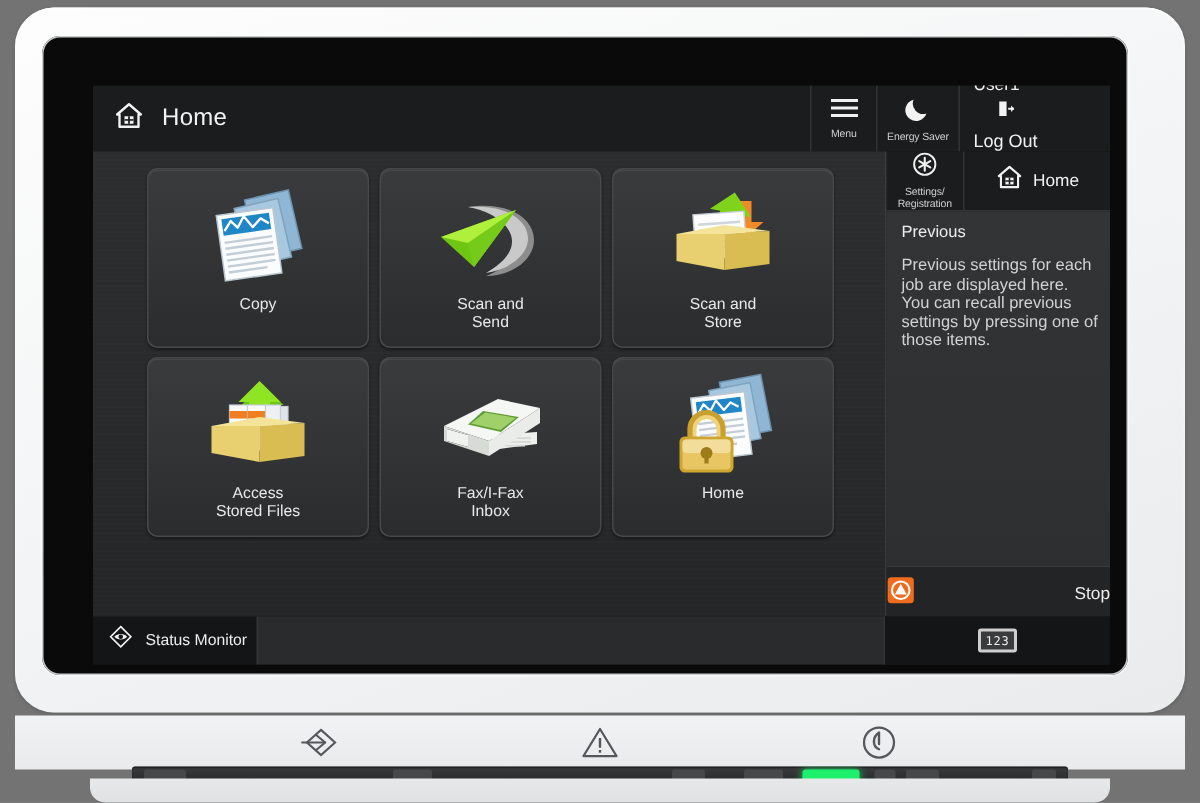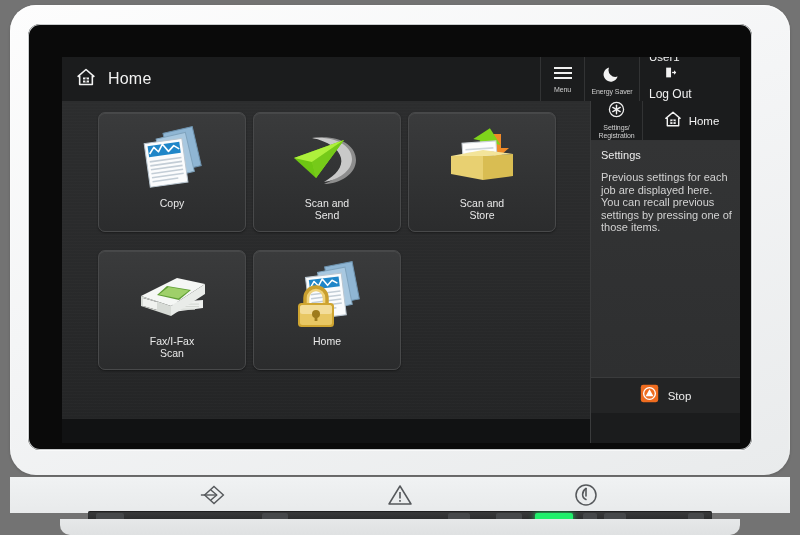--- a/index.html
+++ b/index.html
@@ -63,21 +63,21 @@
   
   .main-pane {
     position:absolute; left:0; top:44px; width:528px; height:318px;
     background:
       repeating-linear-gradient(0deg, rgba(255,255,255,.012) 0 1px, transparent 1px 3px),
       linear-gradient(180deg,#2c2d2e 0%,#292a2b 55%,#242526 100%);
   }
   .tiles {
     position:absolute; left:36px; top:11px;
     display:grid; grid-template-columns:repeat(3,148px); grid-template-rows:repeat(2,120px);
-    gap:18px 7px;
+    gap:6px 7px;
   }
   .tile {
     background:linear-gradient(180deg,#3a3b3c 0%,#333435 48%,#2b2c2d 100%);
     border-radius:7px;
     border:1px solid #48494a;
     box-shadow:inset 0 1px 0 rgba(255,255,255,.07), 0 1px 2px rgba(0,0,0,.4);
     display:flex; flex-direction:column; align-items:center; justify-content:flex-start;
     padding-top:9px; cursor:pointer;
   }
   .tile-art { height:74px; width:100%; display:flex; align-items:center; justify-content:center; }
@@ -102,21 +102,21 @@
   .side-settings { width:52px; flex:none; border-right:1px solid #323334; }
   .side-home { flex:1; flex-direction:row; gap:7px; }
   .side-home-label { font-size:11.5px; color:#f2f2f2; }
   .timeline {
     padding:8px 8px 0 10px; height:236px;
     background:linear-gradient(180deg,#333435 0%,#2e2f30 100%);
   }
   .tl-title { color:#ededed; font-size:11px; margin-bottom:10px; }
   .tl-body { color:#d2d2d2; font-size:11px; line-height:12.6px; }
   .stop-row {
-    height:36px; display:flex; align-items:center; justify-content:center; gap:9px;
+    height:36px; display:flex; align-items:center; justify-content:space-between; gap:9px;
     background:#232425; border-top:1px solid #3a3b3c; cursor:pointer;
   }
   .stop-label { color:#ededed; font-size:11.5px; }
   .status-strip {
     position:absolute; left:62px; top:411px; width:678px; height:32px;
     background:#141516; display:flex; align-items:stretch;
   }
   .sm-btn {
     width:110px; display:flex; align-items:center; gap:8px; padding-left:10px;
     border-right:1px solid #343536; cursor:pointer;
@@ -271,41 +271,62 @@
               </g>
               <path d="M12 32 L44 32 L44 56 L12 50 Z" fill="#e8d071"></path>
               <path d="M44 32 L74 30 L74 52 L44 56 Z" fill="#d9bd52"></path>
               <path d="M12 32 L44 26 L74 30 L44 32 Z" fill="#f3e49a"></path>
             </svg>
           </div>
           <div class="tile-label">Scan and
 Store</div>
         </div>
 
+        <div class="tile">
+          <div class="tile-art">
+            <svg width="86" height="70" viewBox="0 0 86 70">
+              <path d="M46 6 L60 20 L53 20 L53 32 L39 32 L39 20 L32 20 Z" fill="#6ec613"></path>
+              <path d="M44 4 L58 18 L51 18 L51 30 L37 30 L37 18 L30 18 Z" fill="#8fe524"></path>
+              <g>
+                <rect x="24" y="20" width="12" height="30" fill="#fafafa" stroke="#c7ced3" stroke-width=".8"></rect>
+                <rect x="24" y="24" width="12" height="5" fill="#ef7f22"></rect>
+                <rect x="36" y="20" width="12" height="30" fill="#fafafa" stroke="#c7ced3" stroke-width=".8"></rect>
+                <rect x="36" y="24" width="12" height="5" fill="#ef7f22"></rect>
+                <rect x="48" y="20" width="10" height="30" fill="#eef1f3" stroke="#c7ced3" stroke-width=".8"></rect>
+                <rect x="58" y="21" width="5" height="28" fill="#dfe4e8" stroke="#c7ced3" stroke-width=".8"></rect>
+              </g>
+              <path d="M12 34 L44 34 L44 58 L12 52 Z" fill="#e8d071"></path>
+              <path d="M44 34 L74 32 L74 54 L44 58 Z" fill="#d9bd52"></path>
+              <path d="M12 34 L44 28 L74 32 L44 34 Z" fill="#f3e49a"></path>
+            </svg>
+          </div>
+          <div class="tile-label">Access
+Stored Files</div>
+        </div>
 
         <div class="tile">
           <div class="tile-art">
             <svg width="90" height="70" viewBox="0 0 90 70">
               <path d="M46 40 L76 38 L76 46 L46 50 Z" fill="#eef0ee"></path>
               <g fill="#d5d9d4">
                 <rect x="50" y="41.5" width="22" height="1.2"></rect>
                 <rect x="50" y="44" width="22" height="1.2"></rect>
                 <rect x="50" y="46.5" width="18" height="1.2"></rect>
               </g>
               <path d="M14 34 L50 16 L78 22 L44 44 Z" fill="#f5f7f5"></path>
               <path d="M14 34 L44 44 L44 54 L14 44 Z" fill="#d7dbd6"></path>
               <path d="M44 44 L78 22 L78 32 L44 54 Z" fill="#e9ece9"></path>
               <path d="M40 24 L64 28 L52 38 L30 33 Z" fill="#5f9e34"></path>
               <path d="M41.5 25 L62 28.6 L51.5 36.6 L32 32.4 Z" fill="#9fd06a"></path>
               <path d="M16 36 L30 40 L30 48 L16 44 Z" fill="#eceee b"></path>
               <path d="M16 36 L30 40 L30 48 L16 44 Z" fill="#f0f2ef"></path>
             </svg>
           </div>
           <div class="tile-label">Fax/I-Fax
-Scan</div>
+Inbox</div>
         </div>
 
         <div class="tile">
           <div class="tile-art">
             <svg width="90" height="72" viewBox="0 0 90 72">
               <g transform="rotate(-11 45 34)">
                 <rect x="48" y="6" width="28" height="38" fill="#8fb6d4" stroke="#6d92ae" stroke-width="1"></rect>
                 <rect x="40" y="10" width="28" height="38" fill="#a8c8e0" stroke="#7fa3bd" stroke-width="1"></rect>
               </g>
               <g transform="rotate(-7 45 36)">
@@ -362,38 +383,54 @@
               <rect x="8.4" y="12.6" width="7.2" height="6" fill="#f2f2f2"></rect>
               <rect x="11.3" y="12.6" width="1.4" height="6" fill="#1b1c1d"></rect>
               <rect x="8.4" y="14.9" width="7.2" height="1.3" fill="#1b1c1d"></rect>
             </svg>
           </span>
           <span class="side-home-label">Home</span>
         </div>
       </div>
 
       <div class="timeline">
-        <div class="tl-title">Settings</div>
+        <div class="tl-title">Previous</div>
         <div class="tl-body">Previous settings for each job are displayed here. You can recall previous settings by pressing one of those items.</div>
       </div>
 
       <div class="stop-row">
         <span>
           <svg width="19" height="19" viewBox="0 0 24 24">
             <rect x="1" y="1" width="22" height="22" rx="3" fill="#ef6c1f"></rect>
             <circle cx="12" cy="12" r="7.4" fill="none" stroke="#ffffff" stroke-width="1.7"></circle>
             <path d="M12 6.6 L17 15.6 L7 15.6 Z" fill="#ffffff"></path>
           </svg>
         </span>
         <span class="stop-label">Stop</span>
       </div>
     </div>
 
   </div>
 
+  <div class="status-strip">
+    <div class="sm-btn">
+      <span>
+        <svg width="17" height="17" viewBox="0 0 24 24">
+          <path d="M12 2.5 L21.5 12 L12 21.5 L2.5 12 Z" fill="none" stroke="#f0f0f0" stroke-width="1.6"></path>
+          <path d="M6 12 C8.5 8.6 15.5 8.6 18 12 C15.5 15.4 8.5 15.4 6 12 Z" fill="#f0f0f0"></path>
+          <circle cx="12" cy="12" r="2.1" fill="#141516"></circle>
+        </svg>
+      </span>
+      <span class="sm-label">Status Monitor</span>
+    </div>
+    <div class="sm-fill"></div>
+    <div class="sm-right">
+      <div class="numpad">123</div>
+    </div>
+  </div>
 
   <div class="hw-row">
     <div class="hw-btn">
       <svg width="30" height="24" viewBox="0 0 32 24">
         <path d="M16 3 L26 12 L16 21 L6 12 Z" fill="none" stroke="#55585b" stroke-width="1.5"></path>
         <path d="M2 12 L19 12" stroke="#55585b" stroke-width="1.5"></path>
         <path d="M13 7 L19 12 L13 17" fill="none" stroke="#55585b" stroke-width="1.5" stroke-linecap="round" stroke-linejoin="round"></path>
       </svg>
     </div>
     <div class="hw-btn">

